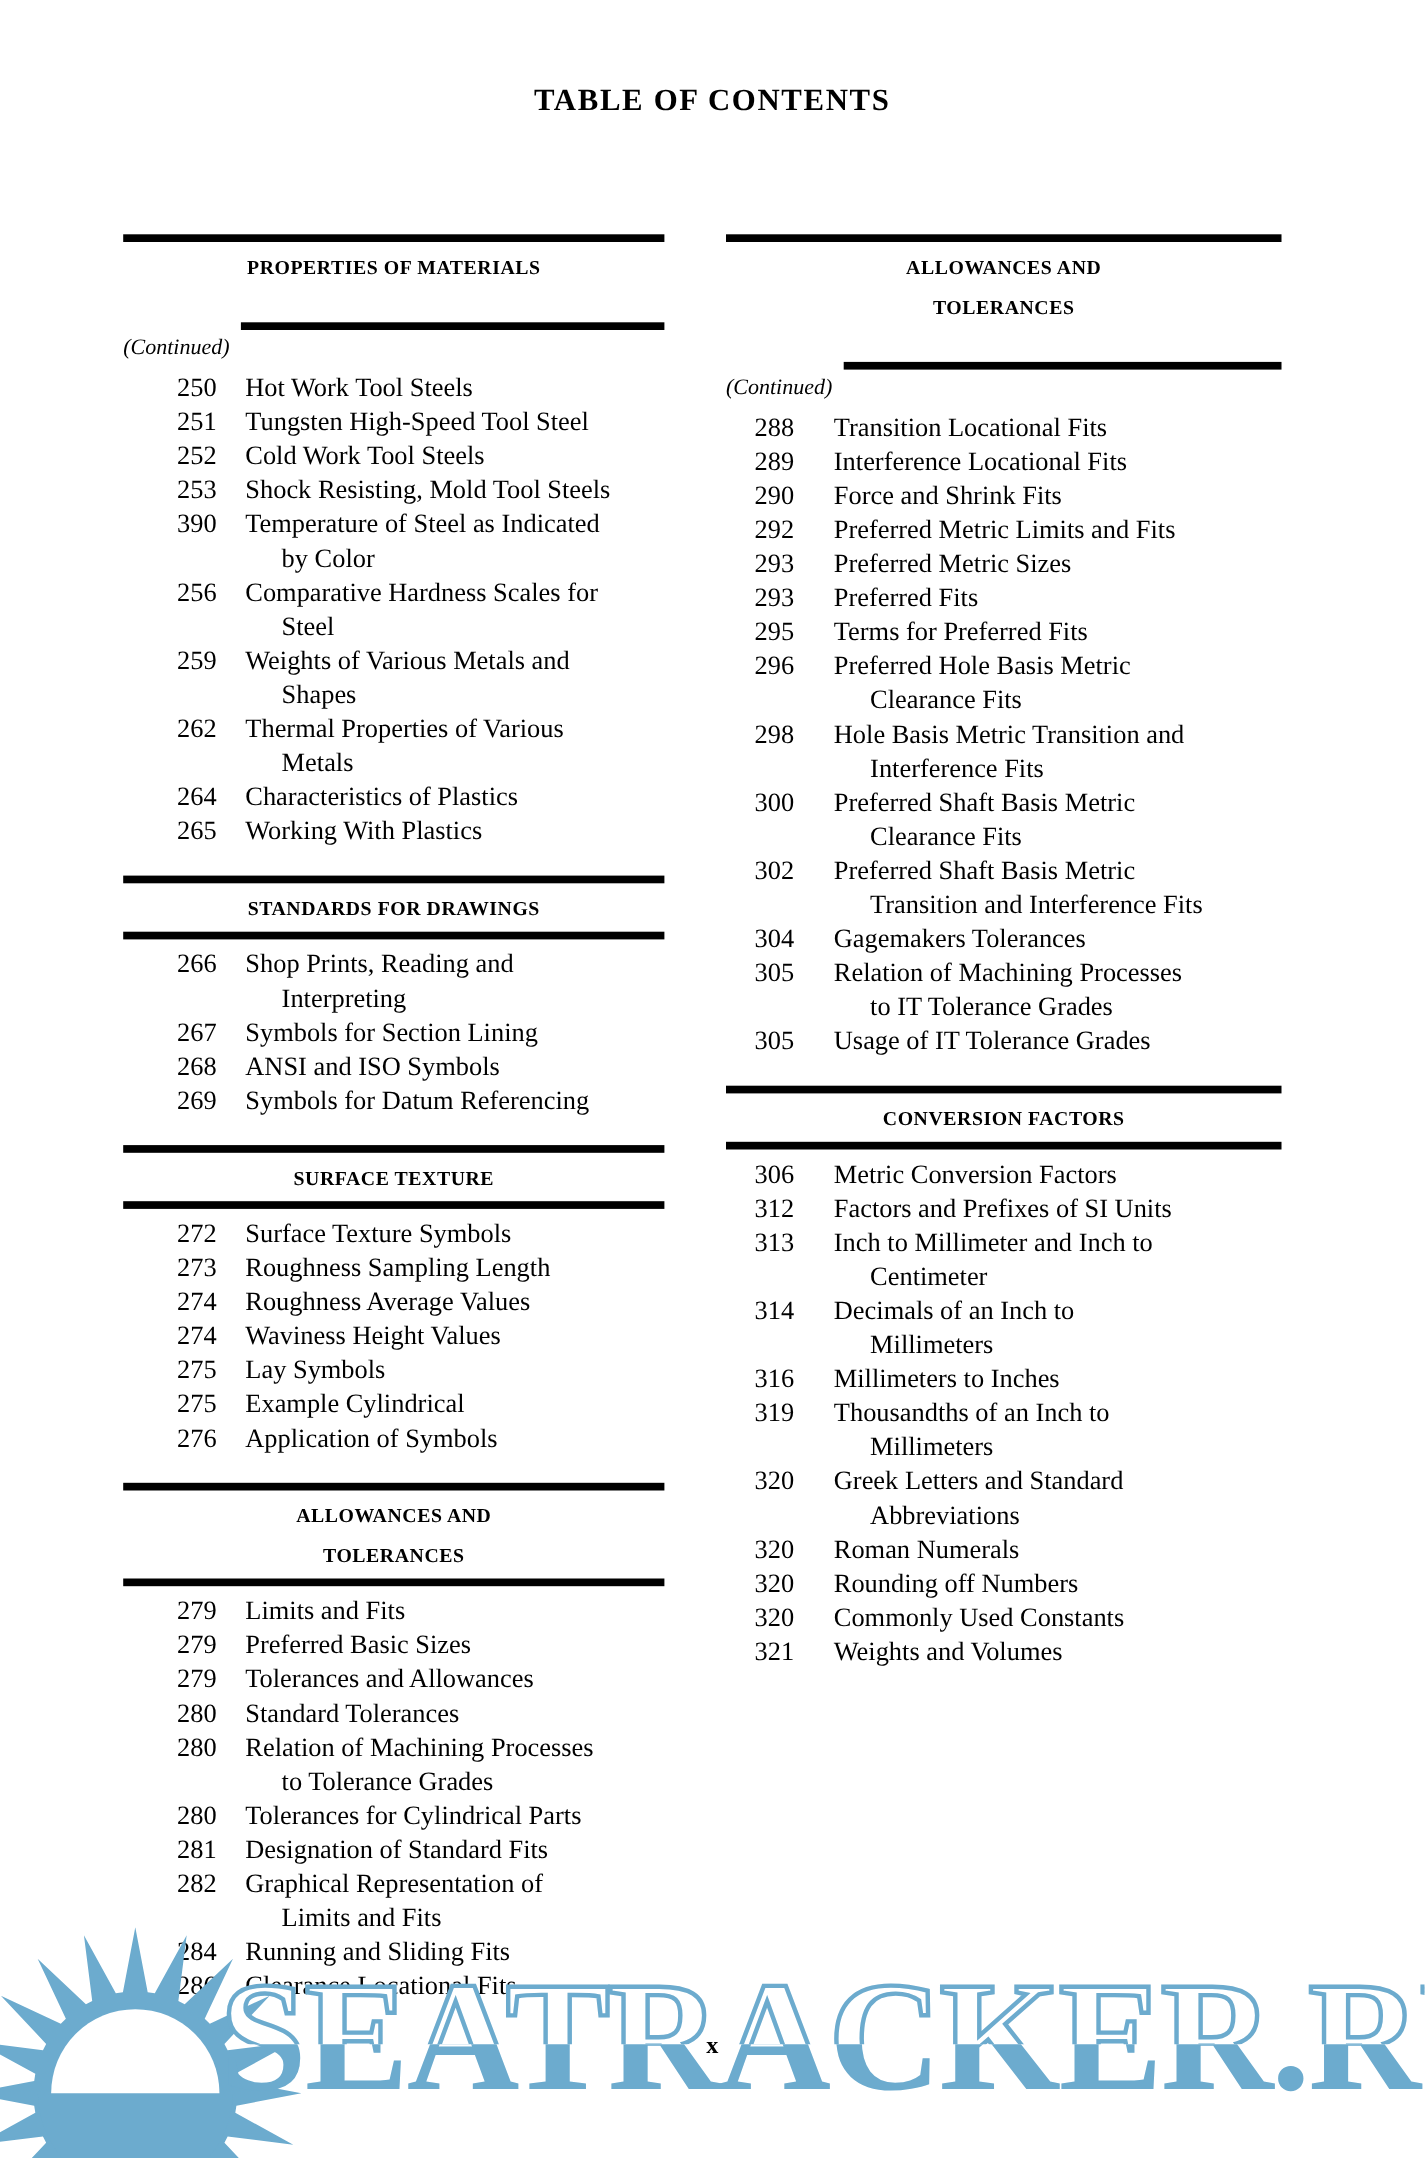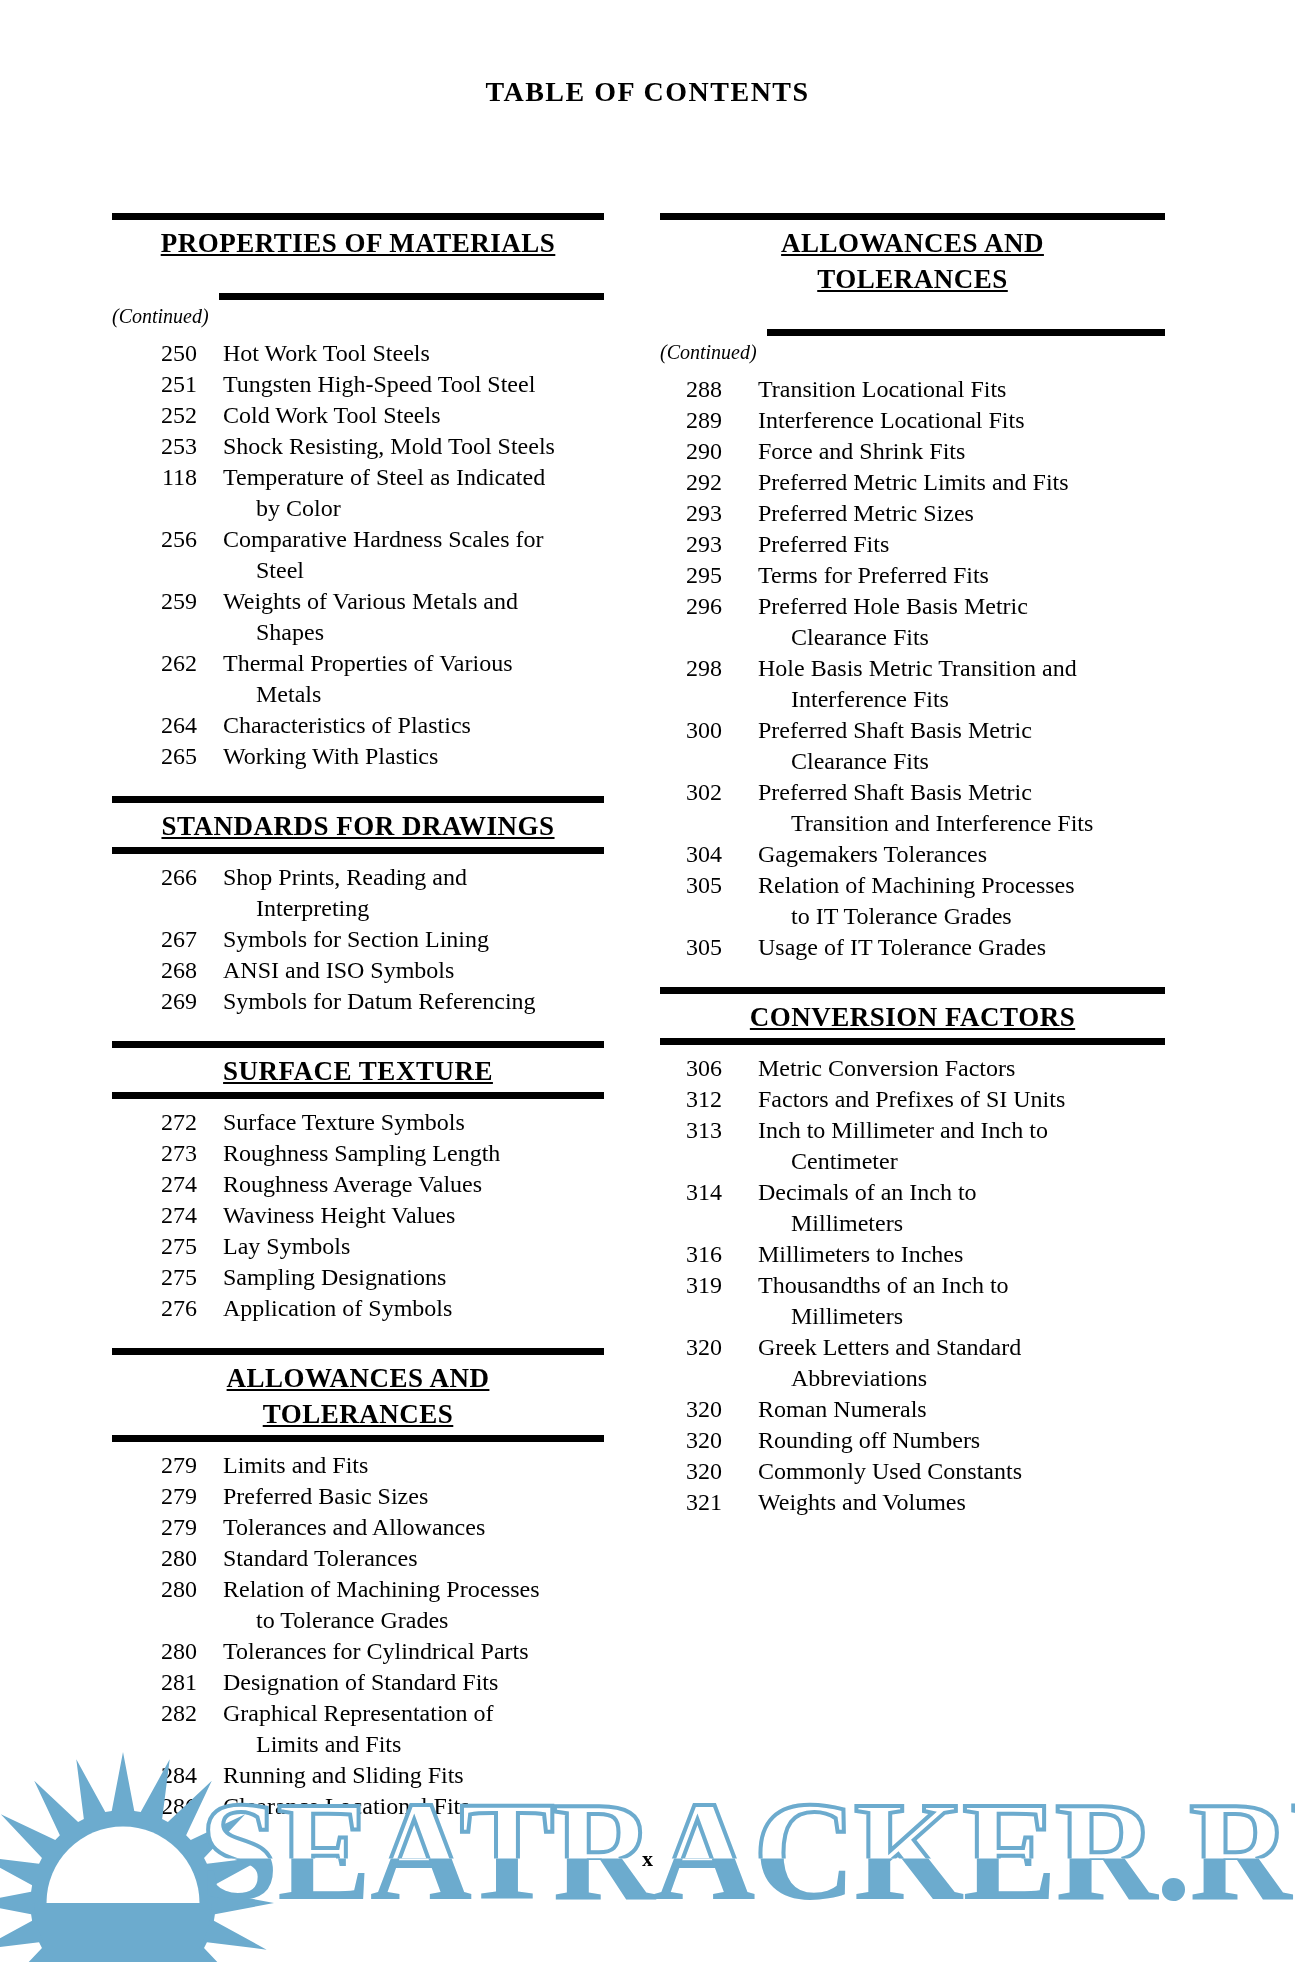--- a/index.html
+++ b/index.html
@@ -15,22 +15,22 @@
     position:absolute;top:76px;left:0;width:100%;
     text-align:center;
     font-size:28px;font-weight:bold;letter-spacing:1.5px;
   }
   .col{position:absolute;top:213px;}
   .col-left{left:112px;width:492px;--numw:85px;--gap:26px;}
   .col-right{left:660px;width:505px;--numw:62px;--gap:36px;}
   .section + .section{margin-top:14px;}
   .rule{height:7px;background:#000;}
   .sec-title-line{
-    font-weight:bold;font-size:27px;line-height:36px;
-    text-align:center;letter-spacing:0.5px;text-decoration:underline;
+    font-weight:bold;font-size:18px;line-height:36px;
+    text-align:center;letter-spacing:0.5px;
   }
   .sec-title-block{padding:5px 0 3px;}
   .cont-row{display:flex;align-items:center;margin:0 0 2px;}
   .cont-label{font-style:italic;font-size:20px;line-height:24px;flex:none;padding-right:10px;margin-top:40px;}
   .cont-rule{flex:1;height:7px;background:#000;}
   .entries{padding:8px 0 10px;}
   .entry{display:flex;font-size:24px;line-height:31px;}
   .entry .num{flex:none;width:var(--numw);text-align:right;}
   .entry .txt{margin-left:var(--gap);}
   .entry .l2{padding-left:33px;}
@@ -83,21 +83,21 @@
           </div>
           <div class="entry">
             <span class="num">252</span>
             <span class="txt">Cold Work Tool Steels</span>
           </div>
           <div class="entry">
             <span class="num">253</span>
             <span class="txt">Shock Resisting, Mold Tool Steels</span>
           </div>
           <div class="entry">
-            <span class="num">118</span>
+            <span class="num">390</span>
             <span class="txt">Temperature of Steel as Indicated<br><span class="l2">by Color</span></span>
           </div>
           <div class="entry">
             <span class="num">256</span>
             <span class="txt">Comparative Hardness Scales for<br><span class="l2">Steel</span></span>
           </div>
           <div class="entry">
             <span class="num">259</span>
             <span class="txt">Weights of Various Metals and<br><span class="l2">Shapes</span></span>
           </div>
@@ -162,21 +162,21 @@
           <div class="entry">
             <span class="num">274</span>
             <span class="txt">Waviness Height Values</span>
           </div>
           <div class="entry">
             <span class="num">275</span>
             <span class="txt">Lay Symbols</span>
           </div>
           <div class="entry">
             <span class="num">275</span>
-            <span class="txt">Sampling Designations</span>
+            <span class="txt">Example Cylindrical</span>
           </div>
           <div class="entry">
             <span class="num">276</span>
             <span class="txt">Application of Symbols</span>
           </div>
         </div>
       </div>
       <div class="section">
         <div class="rule"></div>
         <div class="sec-title-block">

